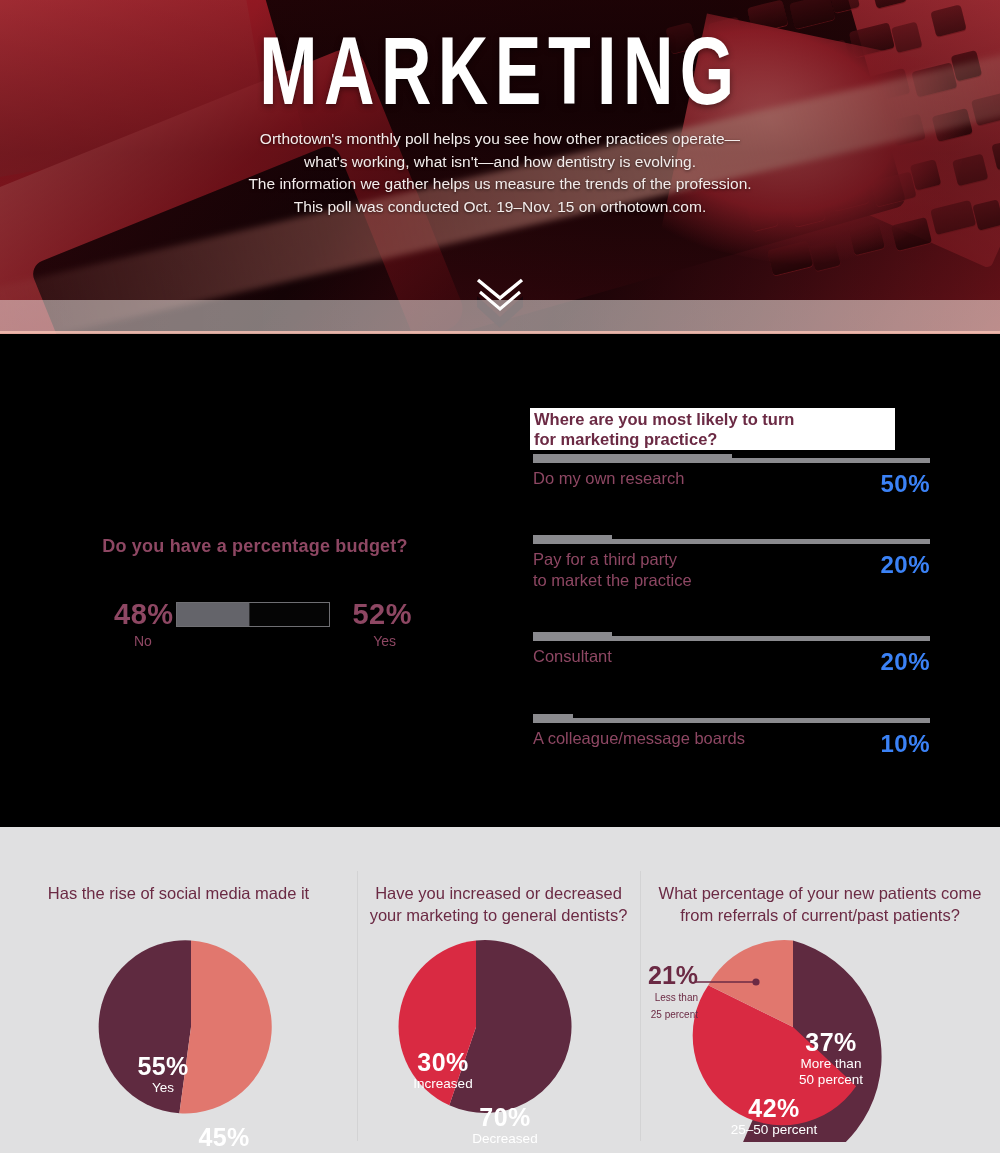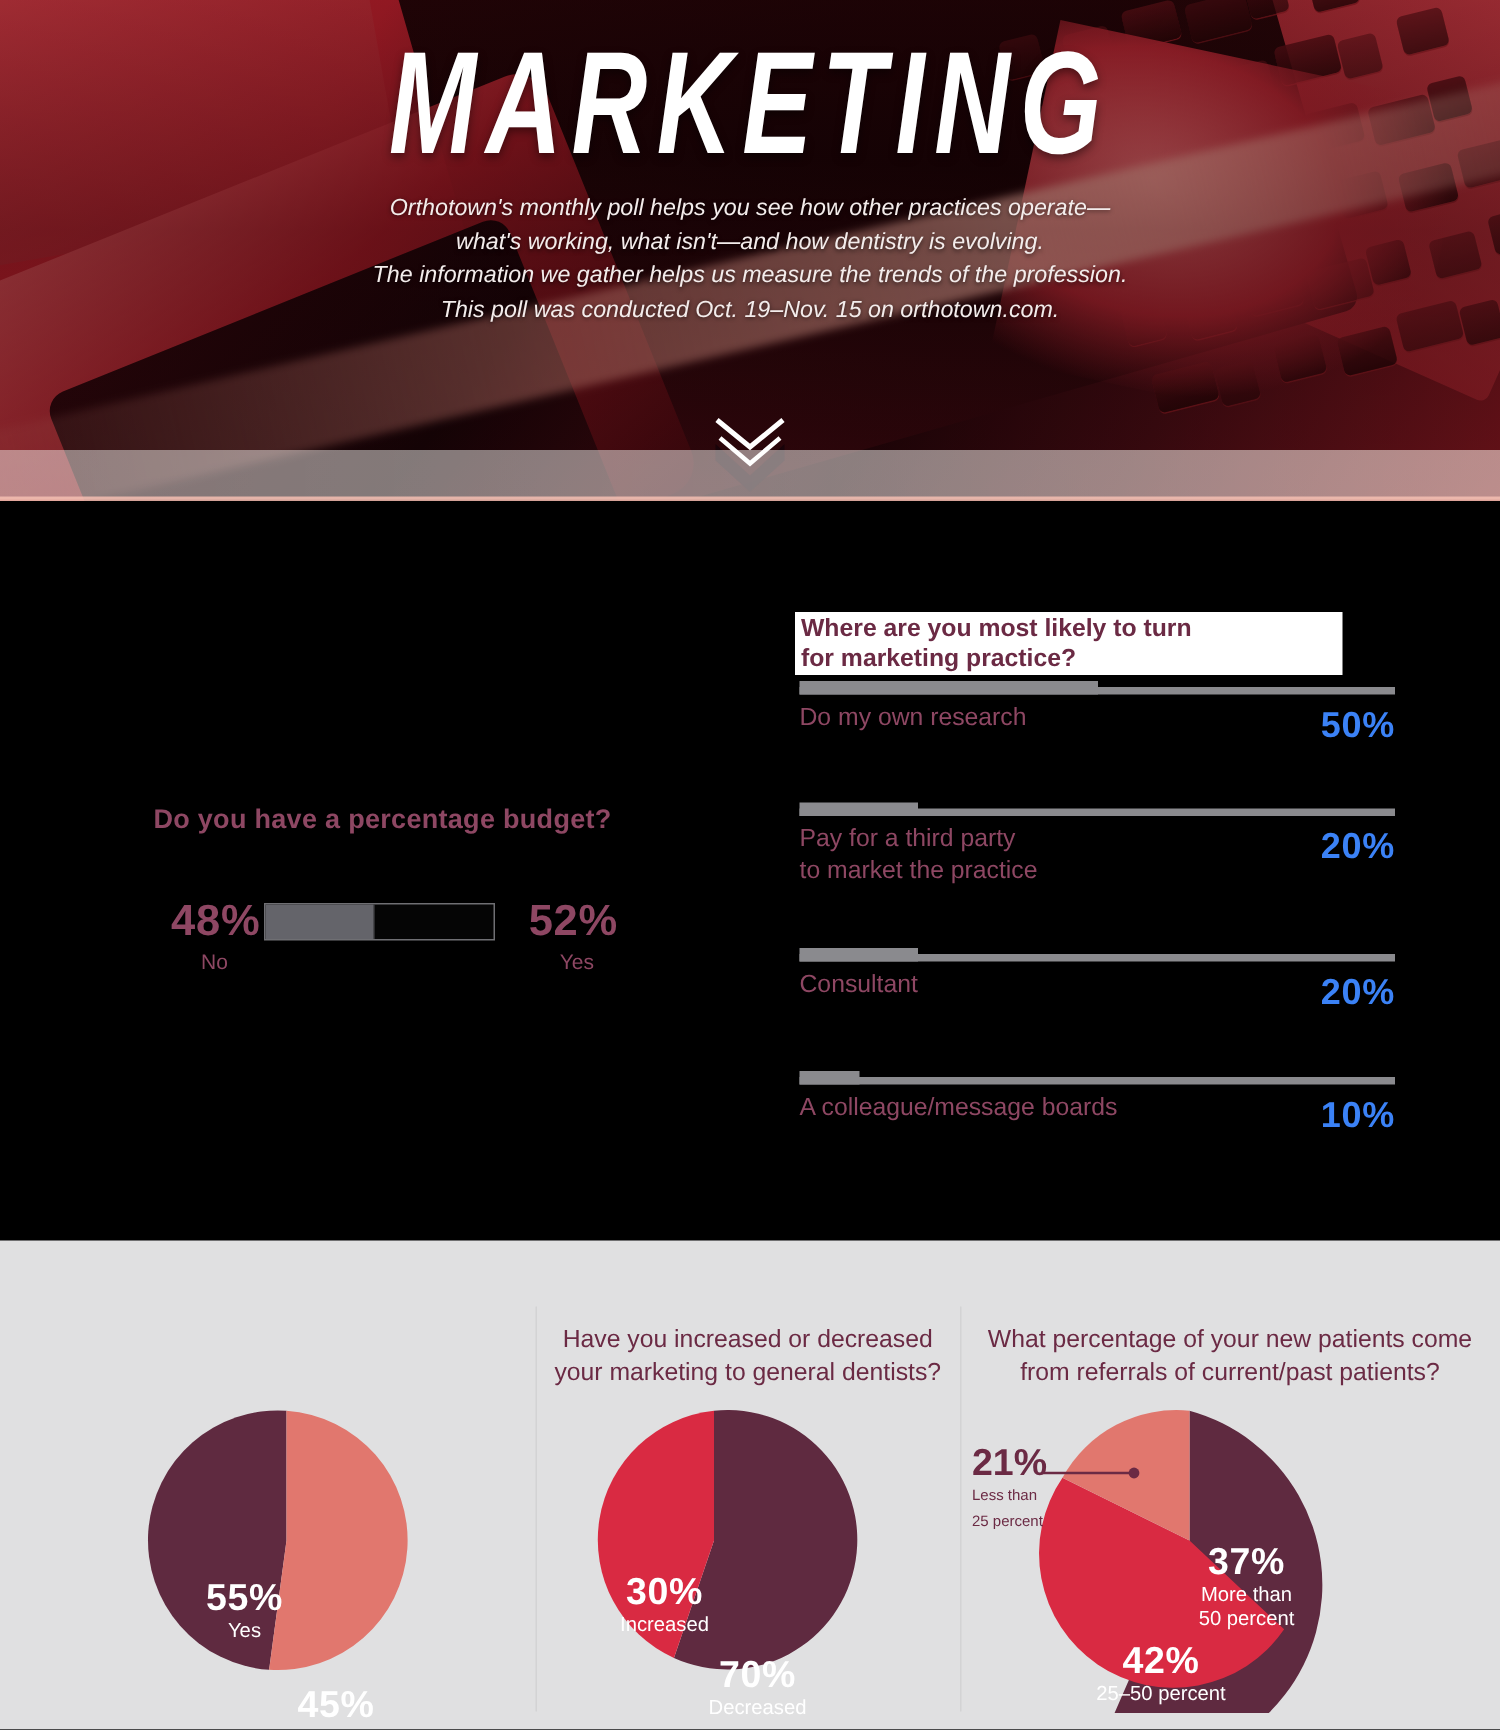--- a/index.html
+++ b/index.html
@@ -68,21 +68,21 @@
   }
   .hp-streak {
     left: -10%; top: 160px; width: 130%; height: 60px;
     background: linear-gradient(90deg, rgba(226,120,110,0) 0%, rgba(232,140,128,.55) 35%, rgba(240,170,156,.75) 60%, rgba(226,120,110,0) 100%);
     transform: rotate(-13deg); filter: blur(3px);
   }
   .hero-tint {
     position: absolute; inset: 0;
     background: linear-gradient(180deg, rgba(10,0,2,.22) 0%, rgba(10,0,2,.40) 45%, rgba(10,0,2,.30) 100%);
   }
-  .hero-inner { position: absolute; inset: 0; font-style: italic; }
+  .hero-inner { position: absolute; inset: 0; }
 
   .hero-title {
     position: absolute; top: 14px; left: 0; width: 1000px;
     text-align: center;
     color: #ffffff;
     font-family: "Liberation Sans", sans-serif;
     font-weight: 700;
     font-size: 76px;
     letter-spacing: 7px;
     transform: scaleY(1.28) scaleX(0.92);
@@ -197,21 +197,21 @@
   .pie-holder { position: absolute; left: 0; top: 110px; width: 100%; }
 
   .slice-label {
     position: absolute; text-align: center; color: #ffffff;
     transform: translate(-50%,-50%); pointer-events: none;
   }
   .slice-label .pct { font-size: 25px; font-weight: 700; line-height: 27px; letter-spacing: .4px; }
   .slice-label .nm { font-size: 13.5px; font-weight: 400; line-height: 16px; }
 
   .out-label {
-    position: absolute; text-align: left; color: #6b2a44;
+    position: absolute; text-align: right; color: #6b2a44;
     transform: translate(-50%,-50%);
   }
   .out-label .pct { font-size: 25px; font-weight: 700; line-height: 28px; }
   .out-label .nm { font-size: 10px; font-weight: 400; line-height: 17px; }
 </style>
 </head>
 <body>
 
 <div class="page">
 
@@ -350,20 +350,21 @@
         </div>
     </div>
   </div>
 
   <div class="bottom">
     <div class="panel-sep" style="left:357px"></div>
     <div class="panel-sep" style="left:640px"></div>
 
     <div class="panel" style="left:0px; width:357px">
       <div class="p-title">
+        <div>Has the rise of social media made it</div>
       </div>
       <div class="pie-holder">
         <svg width="357" height="200" viewBox="0 0 357 200">
 
           <path d="M 191 90 L 191 3.5 A 86.5 86.5 0 1 0 179.4 176.2 Z" fill="#5f2a40"></path>
           <path d="M 191 90 L 179.4 176.2 A 86.5 86.5 0 0 0 191 3.5 Z" fill="#e1776e"></path>
         </svg>
         <div class="slice-label" style="left:163px; top:137px;">
           <div class="pct">55%</div>
           <div class="nm">Yes</div>

